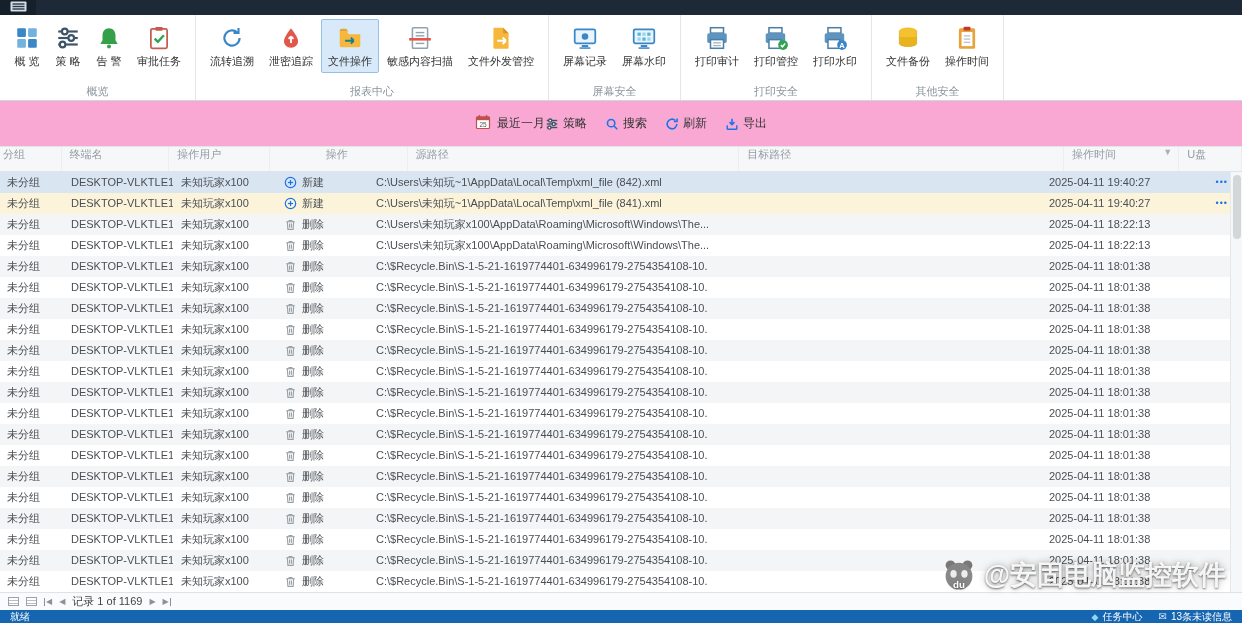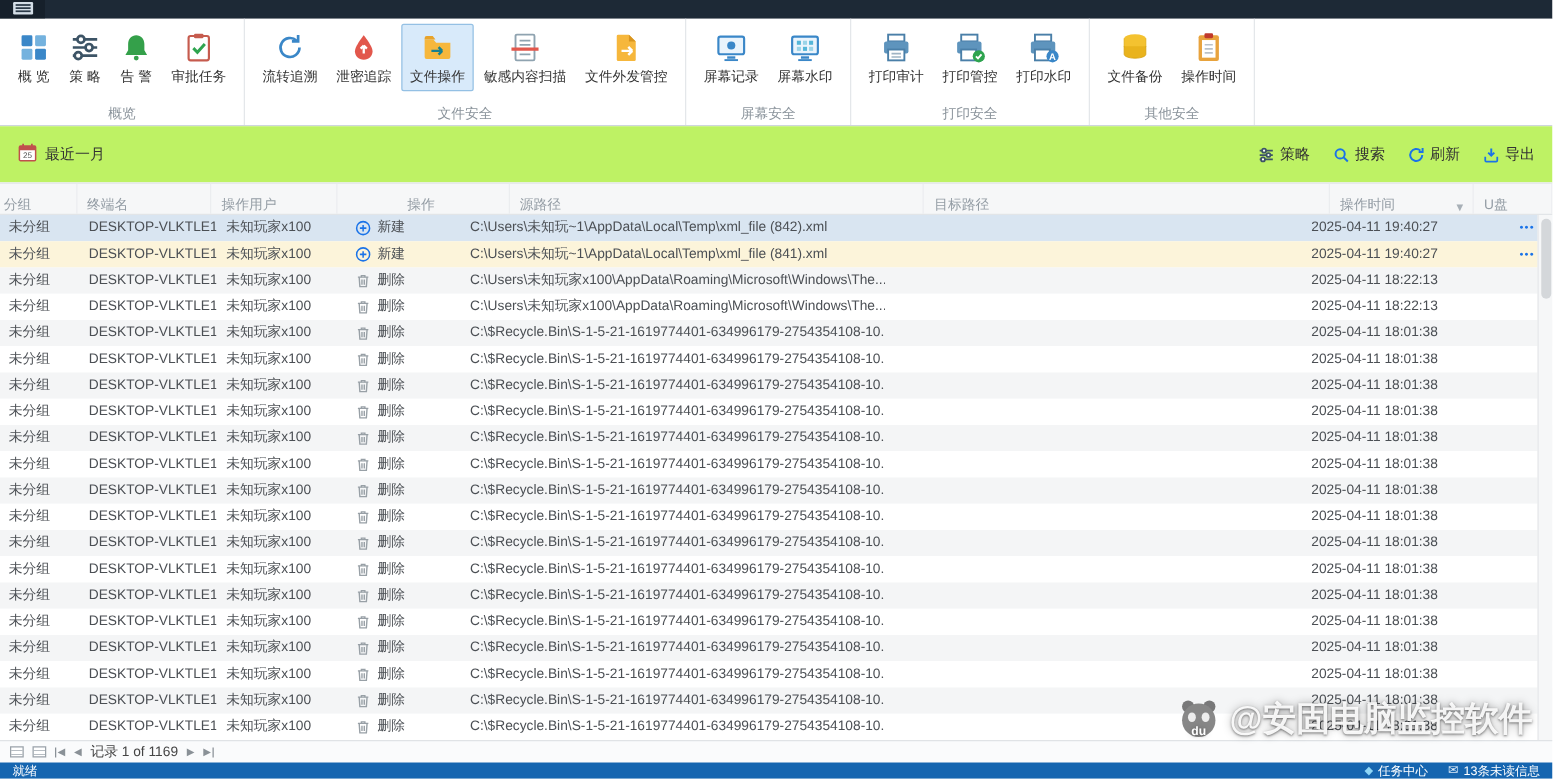--- a/index.html
+++ b/index.html
@@ -18,31 +18,31 @@
   .ribbon{height:86px;background:#fff;display:flex;border-bottom:1px solid #cfd6dc;flex:0 0 auto}
   .ribbon-group{display:flex;flex-direction:column;border-right:1px solid #e4e7ea;padding:1px 2px 0}
   .ribbon-buttons{flex:1;display:flex;align-items:flex-start;justify-content:center;gap:1px;padding:3px 5px 0}
   .ribbon-btn{display:flex;flex-direction:column;align-items:center;gap:3px;padding:5px 6px 3px;border:1px solid transparent;border-radius:2px;font-size:11px;color:#333;white-space:nowrap;cursor:default}
   .ribbon-btn .ric{width:26px;height:26px;display:flex}
   .ribbon-btn .ric svg{width:26px;height:26px}
   .ribbon-btn.active{background:#d8eafa;border-color:#94c0e4}
   .ribbon-group-label{height:17px;text-align:center;font-size:11px;color:#8a939b;line-height:16px}
 
   
-  .filterbar{height:45px;display:flex;align-items:center;justify-content:space-between;padding:0 14px;background:#bef264;flex:0 0 auto}
+  .filterbar{height:45px;display:flex;align-items:center;justify-content:center;padding:0 14px;background:#f9a8d4;flex:0 0 auto}
   .date-filter{display:flex;align-items:center;gap:6px;font-size:12px;color:#333;cursor:default}
   .date-filter svg{width:16px;height:16px}
   .filter-actions{display:flex;align-items:center;gap:18px}
   .fact{display:flex;align-items:center;gap:4px;font-size:12px;color:#333;cursor:default}
   .fact svg{width:14px;height:14px}
 
   
   .table-area{position:relative;height:446px;flex:0 0 auto}
   .thead{height:26px;display:flex;background:#f6f7f8;border-top:1px solid #e2e5e8;border-bottom:1px solid #e2e5e8;color:#939ca4;font-size:11px}
-  .th{display:flex;align-items:flex-end;justify-content:space-between;padding:0 6px 0 8px;border-right:1px solid #ebedef;height:100%;white-space:nowrap;overflow:hidden}
+  .th{display:flex;align-items:flex-start;justify-content:space-between;padding:0 6px 0 8px;border-right:1px solid #ebedef;height:100%;white-space:nowrap;overflow:hidden}
   .th.first{padding-left:3px}
   .caret{color:#a8b0b7;font-size:9px}
   .tbody{height:420px;overflow:hidden}
   .tr{height:21px;display:flex;align-items:center;font-size:11px;color:#4b4f54;position:relative;background:#fff}
   .tr.alt{background:#f4f5f6}
   .tr.sel{background:#d9e5f1}
   .tr.cream{background:#fcf4da}
   .td{padding:0 8px;white-space:nowrap;overflow:hidden;height:21px;line-height:21px}
   .td.first{padding-left:7px}
   .opwrap{display:inline-flex;align-items:center;gap:5px;height:21px}
@@ -185,21 +185,21 @@
             <span class="ric">
               <svg viewBox="0 0 24 24">
                 <path d="M6 2.5h8l5 5V21a1 1 0 0 1-1 1H6a1 1 0 0 1-1-1V3.5a1 1 0 0 1 1-1z" fill="#f6b73c"></path>
                 <path d="M14 2.5l5 5h-5z" fill="#d8951f"></path>
                 <path d="M8.5 14.5h8m0 0l-3-3m3 3l-3 3" stroke="#fff" stroke-width="1.8" fill="none"></path>
               </svg>
             </span>
             <span class="rlbl">文件外发管控</span>
           </div>
         </div>
-        <div class="ribbon-group-label">文件安全</div>
+        <div class="ribbon-group-label">报表中心</div>
       </div>
       <div class="ribbon-group">
         <div class="ribbon-buttons">
           <div class="ribbon-btn">
             <span class="ric">
               <svg viewBox="0 0 24 24">
                 <rect x="2.5" y="4" width="19" height="13" rx="1.5" fill="#eaf4fc" stroke="#3a87c8" stroke-width="1.6"></rect>
                 <circle cx="12" cy="10.5" r="3" fill="#3a87c8"></circle>
                 <rect x="9" y="18.5" width="6" height="1.8" fill="#3a87c8"></rect>
                 <rect x="7" y="20.6" width="10" height="1.4" fill="#3a87c8"></rect>

